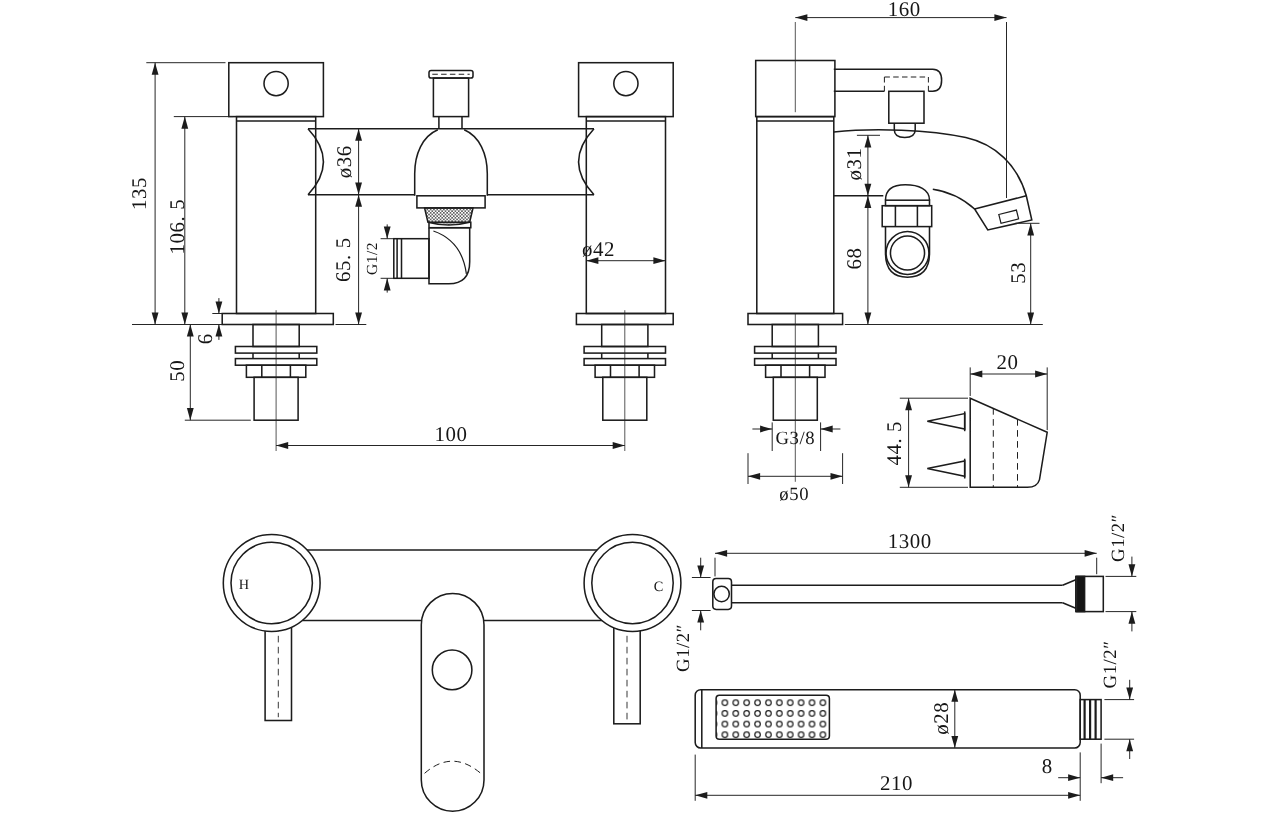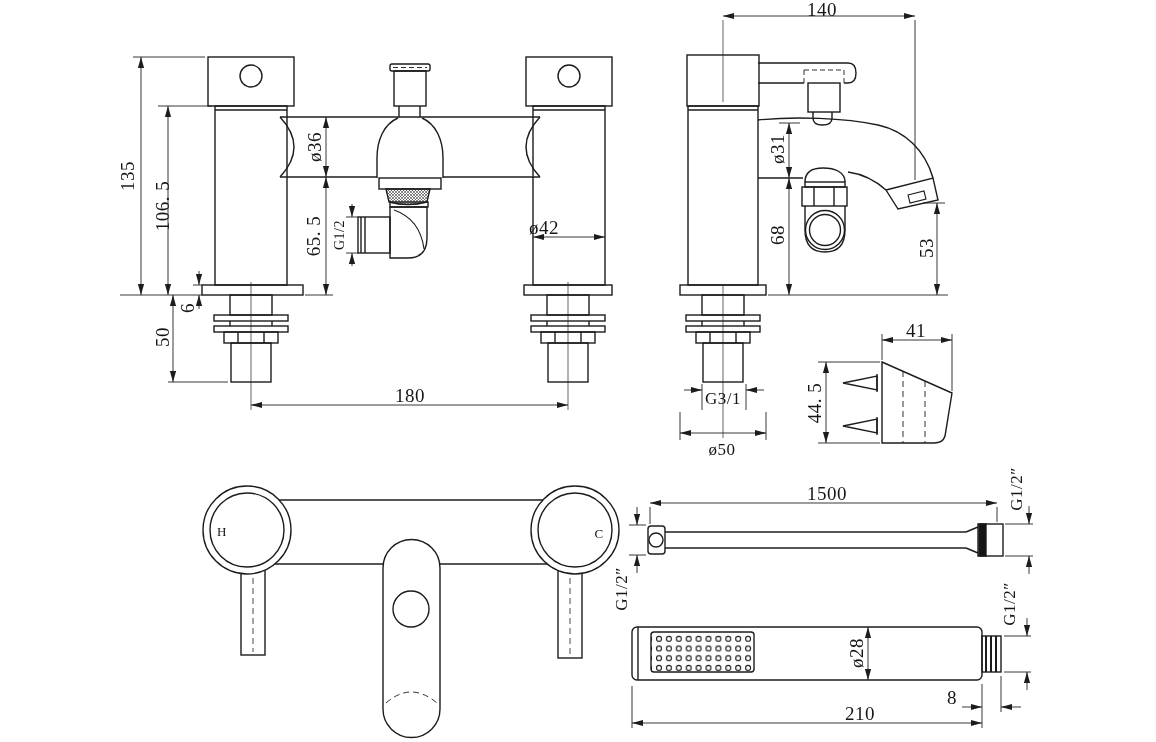--- a/index.html
+++ b/index.html
@@ -259,38 +259,38 @@
   </g>
 </svg>
 
 <span class="dimlabel rot s19" style="left:127px;top:176px">135</span>
 <span class="dimlabel rot s19" style="left:162px;top:206px">106. 5</span>
 <span class="dimlabel rot s19" style="left:314px;top:147px">ø36</span>
 <span class="dimlabel rot s19" style="left:313px;top:236px">65. 5</span>
 <span class="dimlabel rot s14" style="left:340px;top:235px">G1/2</span>
 <span class="dimlabel rot s19" style="left:187px;top:308px">6</span>
 <span class="dimlabel rot s19" style="left:162px;top:337px">50</span>
-<span class="dimlabel s19" style="left:410px;top:395px">180</span>
+<span class="dimlabel s19" style="left:410px;top:395px">100</span>
 <span class="dimlabel s19" style="left:544px;top:227px">ø42</span>
 
-<span class="dimlabel s19" style="left:822px;top:9px">140</span>
+<span class="dimlabel s19" style="left:822px;top:9px">160</span>
 <span class="dimlabel rot s19" style="left:777px;top:149px">ø31</span>
 <span class="dimlabel rot s19" style="left:777px;top:235px">68</span>
 <span class="dimlabel rot s19" style="left:926px;top:248px">53</span>
-<span class="dimlabel s17" style="left:723px;top:398px">G3/1</span>
+<span class="dimlabel s17" style="left:723px;top:398px">G3/8</span>
 <span class="dimlabel s17" style="left:722px;top:449px">ø50</span>
 
-<span class="dimlabel s19" style="left:916px;top:330px">41</span>
+<span class="dimlabel s19" style="left:916px;top:330px">20</span>
 <span class="dimlabel rot s19" style="left:814px;top:403px">44. 5</span>
 
 <span class="dimlabel s13" style="left:222px;top:531px">H</span>
 <span class="dimlabel s13" style="left:599px;top:533px">C</span>
 
-<span class="dimlabel s19" style="left:827px;top:493px">1500</span>
+<span class="dimlabel s19" style="left:827px;top:493px">1300</span>
 <span class="dimlabel rot s17" style="left:621px;top:589px">G1/2″</span>
 <span class="dimlabel rot s17" style="left:1016px;top:489px">G1/2″</span>
 
 <span class="dimlabel rot s19" style="left:856px;top:653px">ø28</span>
 <span class="dimlabel rot s17" style="left:1009px;top:604px">G1/2″</span>
 <span class="dimlabel s19" style="left:952px;top:697px">8</span>
-<span class="dimlabel s19" style="left:860px;top:713px">210</span>
+<span class="dimlabel s19" style="left:815px;top:713px">210</span>
 
 </div>
 
 </body></html>

